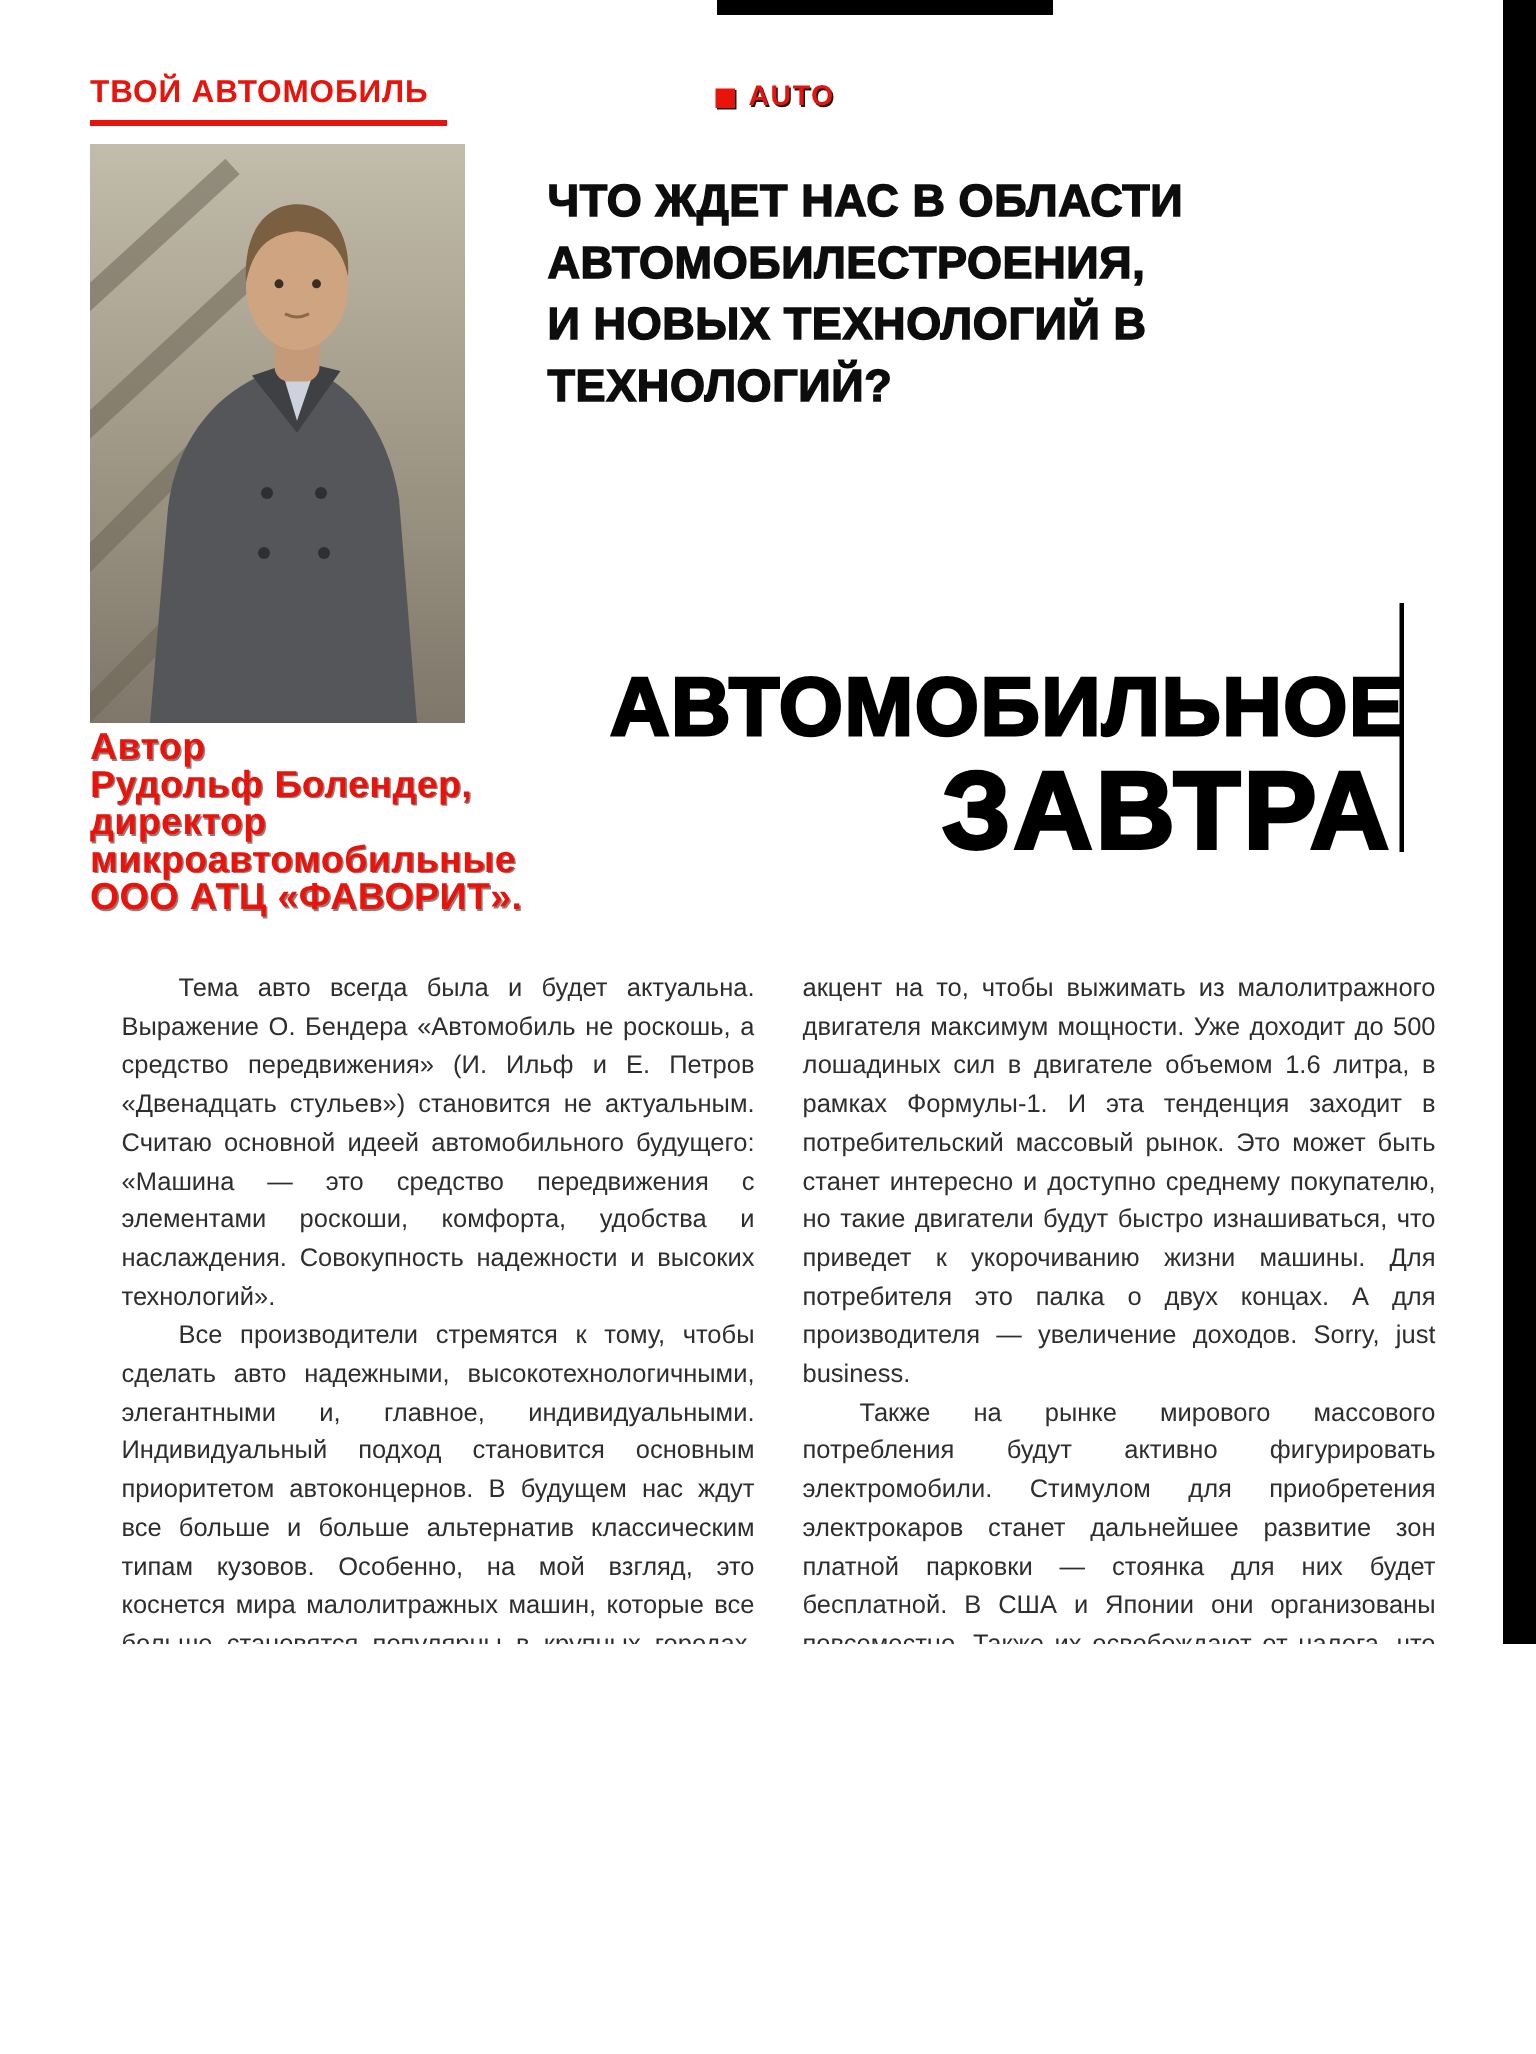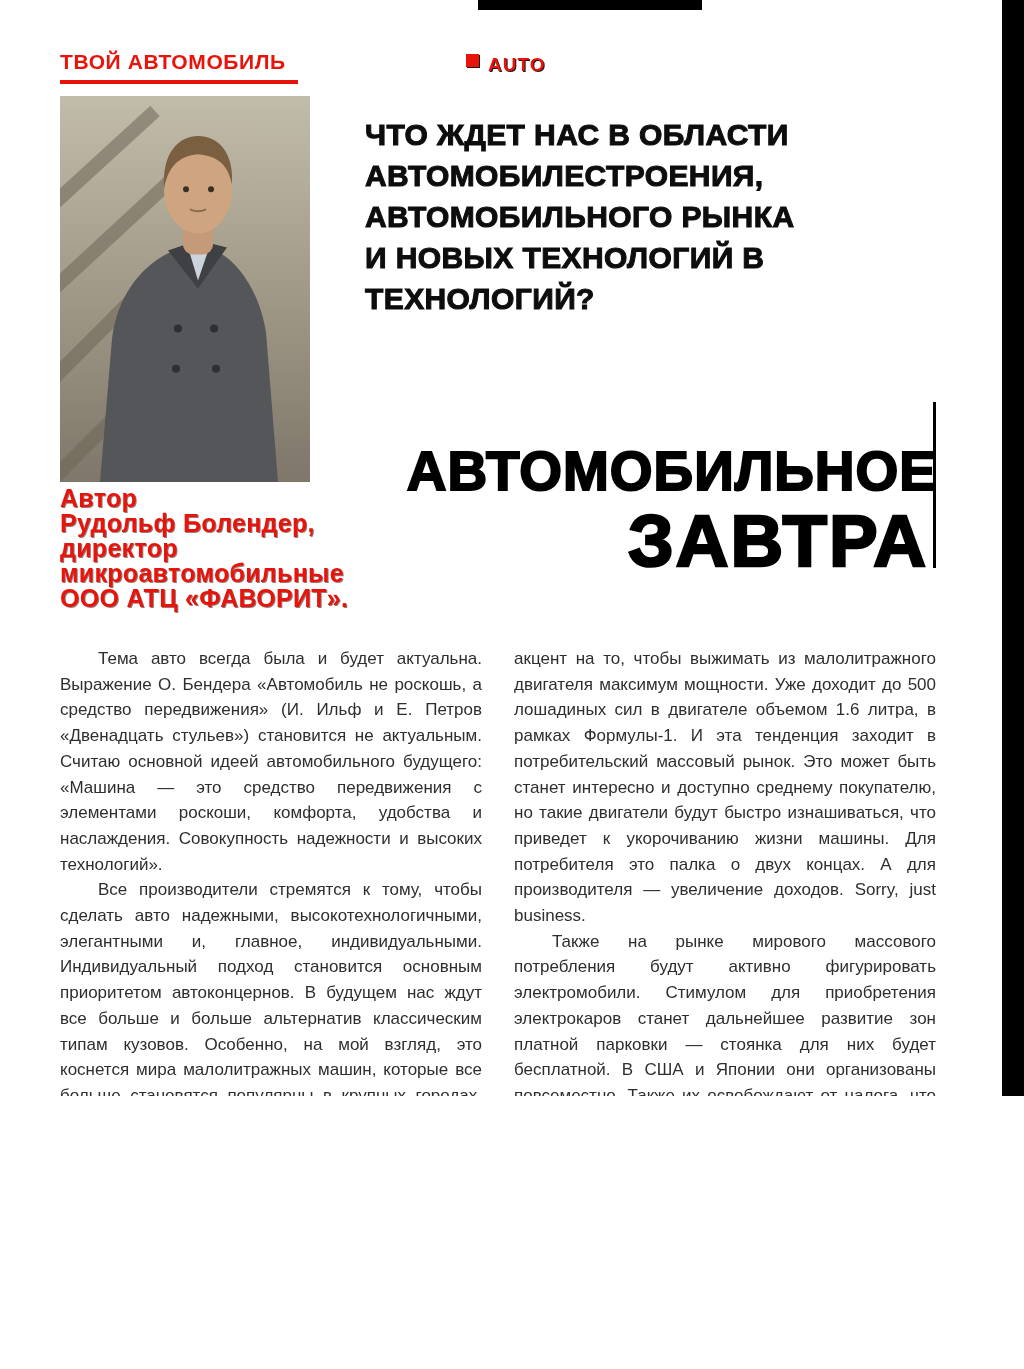--- a/index.html
+++ b/index.html
@@ -20,22 +20,22 @@
   .section-label {
     position: absolute; left: 60px; top: 50px;
     font-size: 21px; font-weight: bold; letter-spacing: 0.6px;
     color: #e8130b;
   }
   .section-underline {
     position: absolute; left: 60px; top: 80px; width: 238px; height: 4px;
     background: #e8130b;
   }
   .category-tag {
-    position: absolute; left: 451px; top: 54px;
-    display: flex; gap: 9px; padding-left: 15px;
+    position: absolute; left: 462px; top: 54px;
+    display: flex; align-items: center; gap: 9px; padding-left: 15px;
   }
   .tag-square { width: 13px; height: 13px; background: #e8130b; box-shadow: 1px 1px 0 #1a1a1a; }
   .tag-text {
     font-size: 19px; font-weight: bold; letter-spacing: 1px;
     color: #e8130b; text-shadow: 1px 1px 0 #1a1a1a;
   }
 
   
   .photo {
     position: absolute; left: 60px; top: 96px; width: 250px; height: 386px;
@@ -74,21 +74,21 @@
     -webkit-text-stroke: 2.5px #000;
     white-space: nowrap;
   }
   .title-rule { position: absolute; left: 933px; top: 402px; width: 3px; height: 166px; background: #000; }
 
   
   .col {
     position: absolute; top: 646px; width: 422px; height: 656px;
     overflow: hidden;
     font-size: 17px; line-height: 25.7px;
-    color: #2e2e2e; text-align: justify;
+    color: #2e2e2e; text-align: justify; margin-left: 21px;
   }
   .col-left  { left: 60px;  }
   .col-right { left: 514px; }
   .col p { margin: 0; text-indent: 38px; }
   .col p.no-indent { text-indent: 0; }
 
   
   .footer {
     position: absolute; left: 58px; top: 1272px;
     display: flex; align-items: flex-start; gap: 10px;
@@ -153,21 +153,20 @@
     <div>Автор</div>
     <div>Рудольф Болендер,</div>
     <div>директор</div>
     <div>микроавтомобильные</div>
     <div>ООО АТЦ «ФАВОРИТ».</div>
   </div>
 
   <div class="kicker">
     <div>ЧТО ЖДЕТ НАС В ОБЛАСТИ</div>
     <div>АВТОМОБИЛЕСТРОЕНИЯ,</div>
-    <div>АВТОМОБИЛЬНОГО РЫНКА</div>
     <div>И НОВЫХ ТЕХНОЛОГИЙ В</div>
     <div>ТЕХНОЛОГИЙ?</div>
   </div>
 
   <div class="title-line1">АВТОМОБИЛЬНОЕ</div>
   <div class="title-line2">ЗАВТРА</div>
   <div class="title-rule"></div>
 
   <div class="col col-left">
     <p>Тема авто всегда была и будет актуальна. Выражение О. Бендера «Автомобиль не роскошь, а средство передвижения» (И. Ильф и Е. Петров «Двенадцать стульев») становится не актуальным. Считаю основной идеей автомобильного будущего: «Машина — это средство передвижения с элементами роскоши, комфорта, удобства и наслаждения. Совокупность надежности и высоких технологий».</p>

